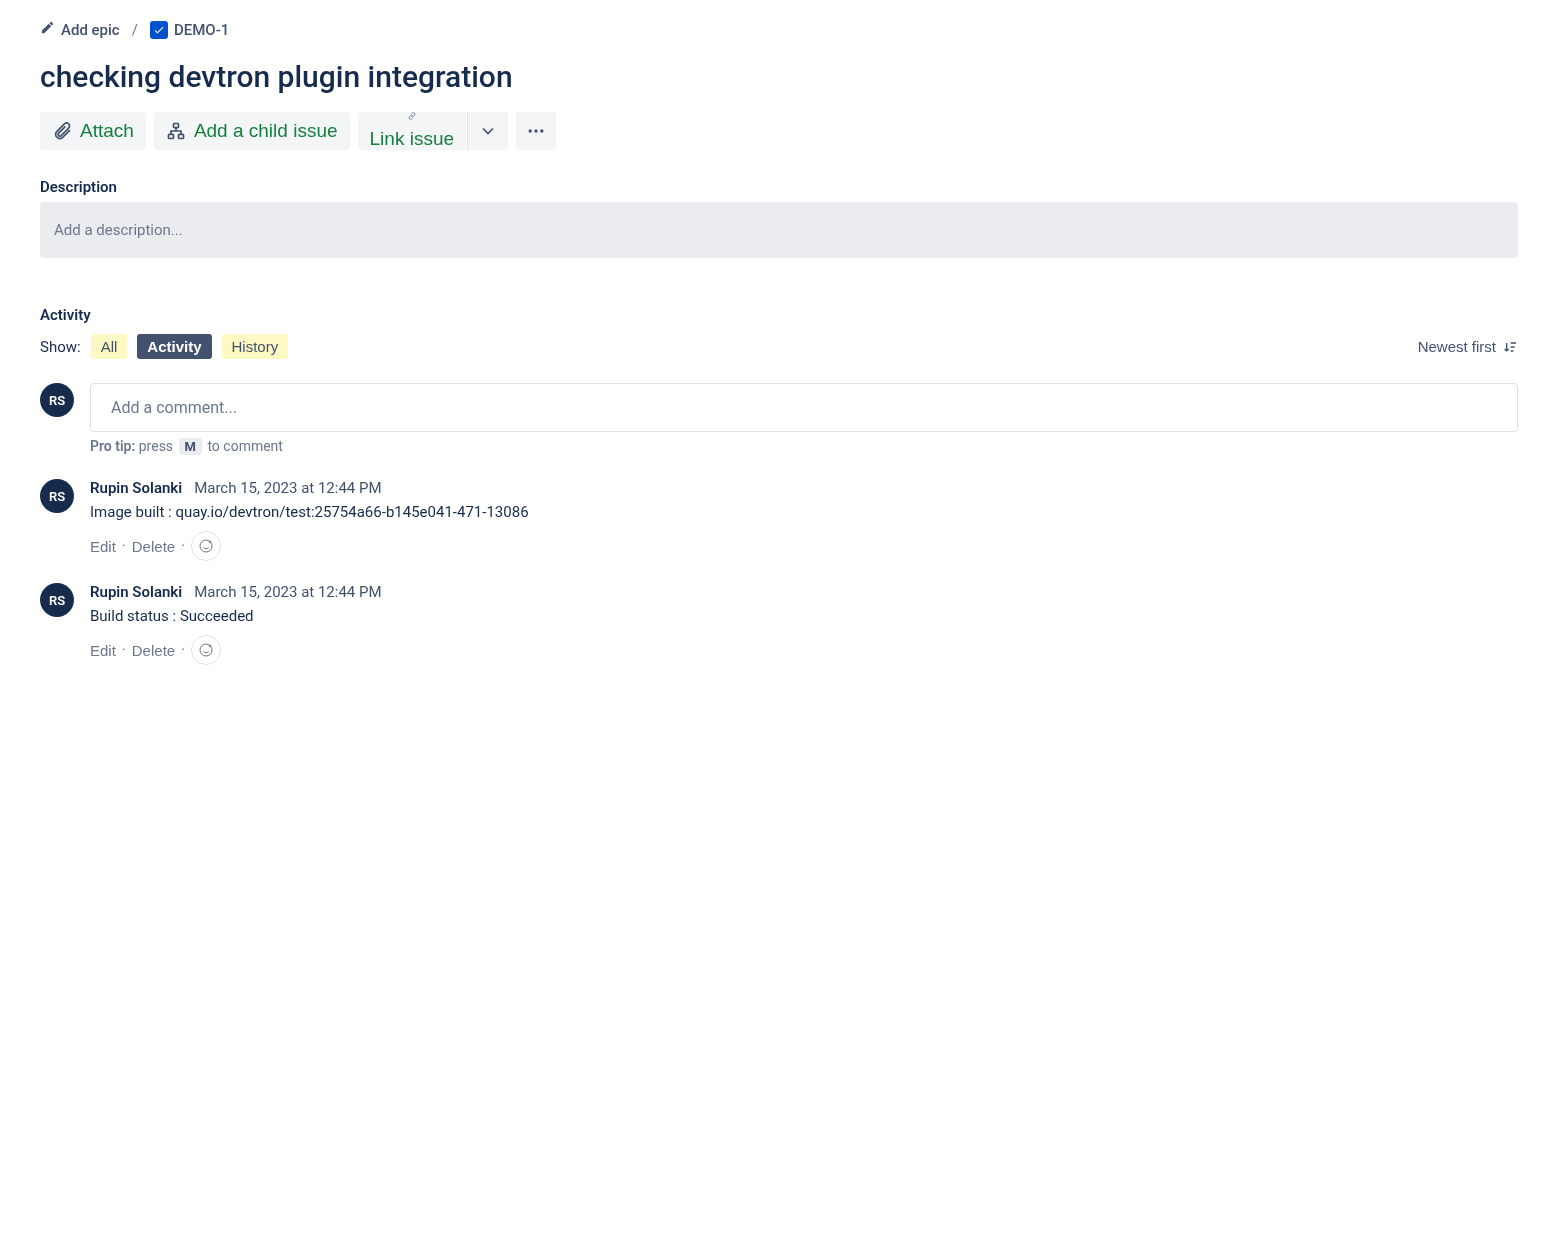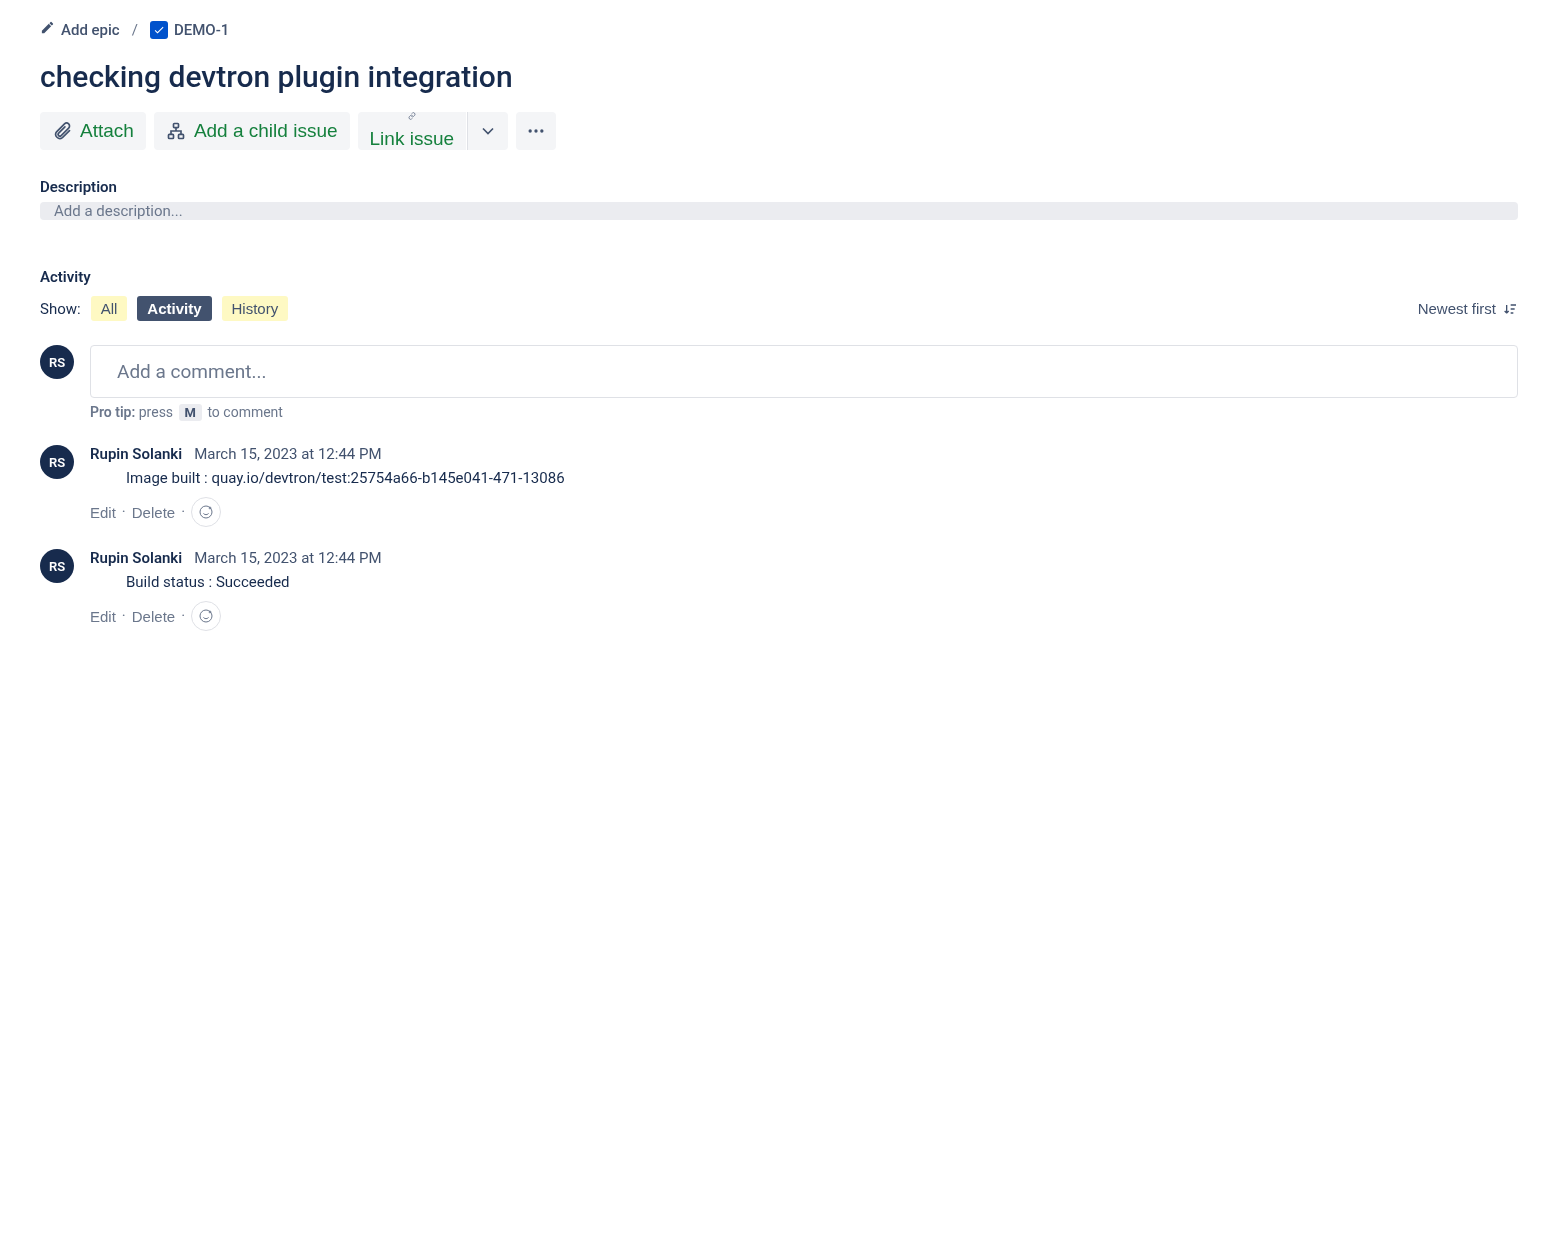--- a/index.html
+++ b/index.html
@@ -65,21 +65,21 @@
   .tool-btn.icon-only { padding: 0 10px; }
   .section-header {
     font-size: 15px;
     font-weight: 600;
     color: #172B4D;
     margin-bottom: 6px;
   }
   .description-placeholder {
     background: #EBECF0;
     border-radius: 4px;
-    padding: 0 14px;
+    padding: 19px 14px;
     color: #6B778C;
     font-size: 15px;
     margin-bottom: 48px;
     cursor: text;
   }
   .activity-row {
     display: flex;
     align-items: center;
     justify-content: space-between;
     margin-top: 10px;
@@ -107,22 +107,22 @@
     width: 34px; height: 34px; border-radius: 50%;
     background: #172B4D; color: #fff;
     display: inline-flex; align-items: center; justify-content: center;
     font-size: 13px; font-weight: 600; flex-shrink: 0;
   }
   .comment-input-row { display: flex; gap: 16px; align-items: flex-start; margin-bottom: 6px; }
   .comment-input {
     flex: 1;
     border: 1px solid #DFE1E6;
     border-radius: 4px;
-    padding: 14px 26px;
-    font-size: 19px;
+    padding: 14px 20px;
+    font-size: 16px;
     color: #6B778C;
     cursor: text;
     background: #fff;
   }
   .protip {
     margin-left: 50px;
     color: #6B778C;
     font-size: 14px;
     margin-bottom: 24px;
   }
@@ -140,21 +140,21 @@
   .comment {
     display: flex;
     gap: 16px;
     align-items: flex-start;
     margin-bottom: 22px;
   }
   .comment-body { flex: 1; }
   .comment-header { display: flex; gap: 12px; align-items: baseline; margin-bottom: 6px; }
   .comment-author { font-size: 15px; font-weight: 600; color: #172B4D; }
   .comment-date { font-size: 15px; color: #42526E; }
-  .comment-text { font-size: 15px; color: #172B4D; margin-bottom: 10px; margin-left: 36px; }
+  .comment-text { font-size: 15px; color: #172B4D; margin-bottom: 10px; }
   .comment-actions { display: flex; align-items: center; gap: 6px; font-size: 15px; color: #6B778C; }
   .comment-action { color: #6B778C; font-weight: 500; cursor: pointer; background: none; border: none; font-size: 15px; padding: 0; }
   .dot { color: #6B778C; }
   .react-btn {
     width: 30px; height: 30px;
     border: 1px solid #DFE1E6;
     border-radius: 50%;
     background: #fff;
     display: inline-flex; align-items: center; justify-content: center;
     cursor: pointer;

